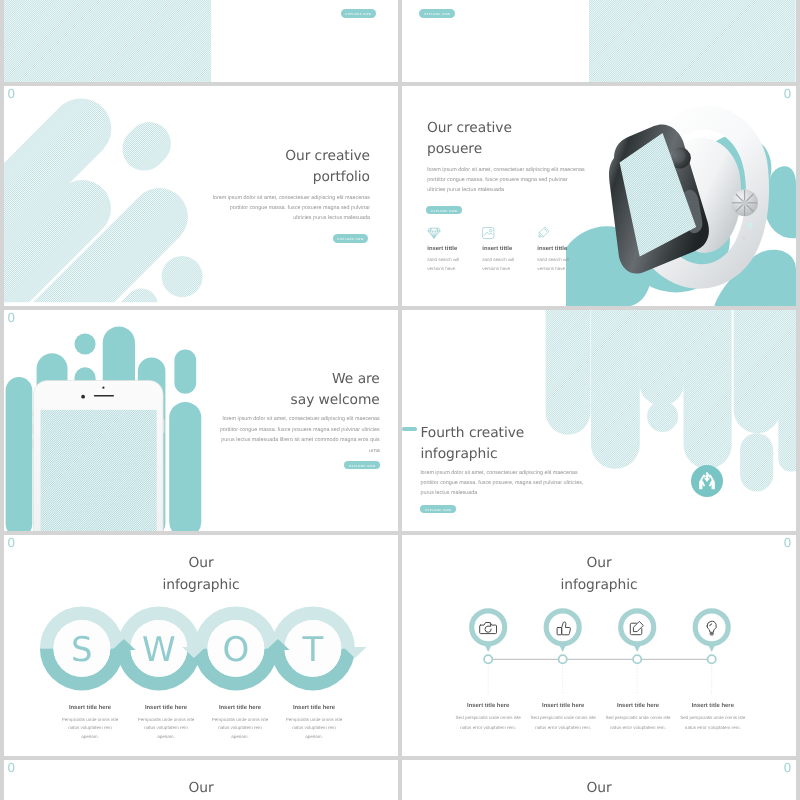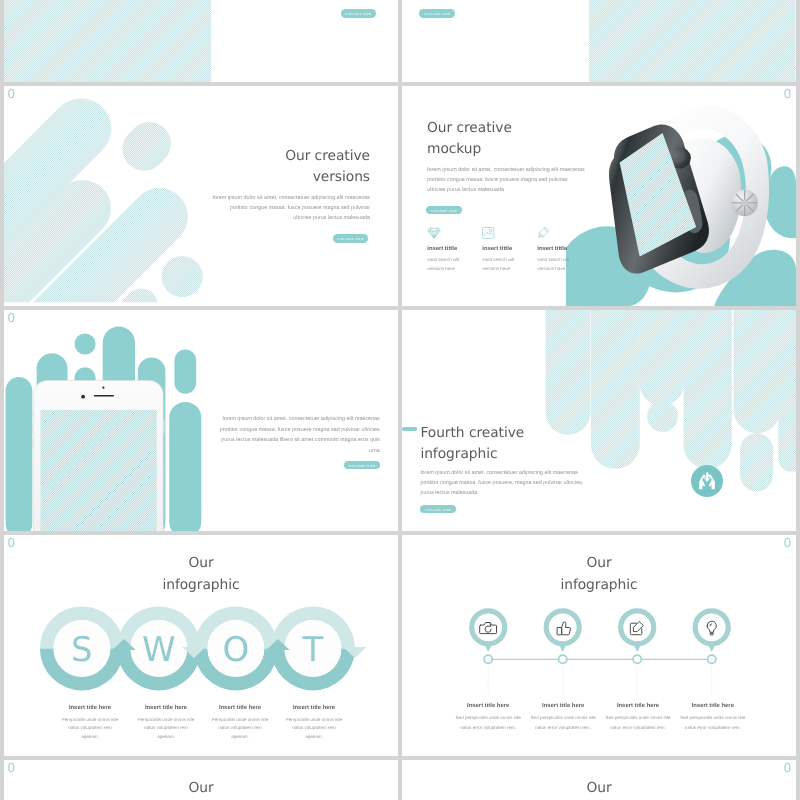--- a/index.html
+++ b/index.html
@@ -92,21 +92,21 @@
         <rect x="-180" y="177.9" width="231.7" height="59.8" rx="29.9"></rect>
         <rect x="-180" y="242.7" width="140.5" height="34" rx="17"></rect>
       </g>
       <circle cx="186.2" cy="194.2" r="21.5" fill="#fff"></circle>
       </mask>
         </defs>
       <rect x="0" y="0" width="230" height="221" fill="url(#hx)" mask="url(#mP)"></rect>
     </svg>
   <div class="h1" style="right:28px;top:60px;text-align:right;width:230px">
      <span>Our creative</span><br>
-     <span>versions</span>
+     <span>portfolio</span>
   </div>
   <div class="body" style="right:28px;top:107.5px;width:158px;text-align:right">lorem ipsum dolor sit amet, consectetuer adipiscing elit maecenas porttitor congue massa. fusce posuere magna sed pulvinar ultricies purus lectus malesuada</div>
   <div class="btn" style="right:29.8px;top:148.4px">EXPLORE NOW</div>
 </div>
 
 <div class="slide c1 r1">
   <div class="num r">0</div>
   <svg class="mockup-art" viewBox="0 0 230 221" width="230" height="221">
   <defs>
     <linearGradient id="bandG" x1="0.1" y1="0" x2="0.85" y2="1">
@@ -183,21 +183,21 @@
           <line x1="166" y1="116.8" x2="191" y2="116.8"></line>
     <line x1="169.8" y1="108" x2="187.4" y2="125.6"></line>
           <line x1="187.4" y1="108" x2="169.8" y2="125.6"></line>
   </g>
   <circle cx="178.6" cy="116.8" r="3.1" fill="#c6cacd"></circle>
   <circle cx="178" cy="152" r="2.1" fill="#d9dcde"></circle>
   <circle cx="184" cy="139" r="2.6" fill="#cfeeec"></circle>
 </svg>
   <div class="h1" style="left:25px;top:32.2px;width:230px">
      <span>Our creative</span><br>
-     <span>mockup</span>
+     <span>posuere</span>
   </div>
   <div class="body" style="left:25.3px;top:78.9px;width:159px">lorem ipsum dolor sit amet, consectetuer adipiscing elit maecenas porttitor congue massa. fusce posuere magna sed pulvinar ultricies purus lectus malesuada</div>
   <div class="btn" style="left:24.4px;top:120px">EXPLORE NOW</div>
   <div class="features">
     <div class="feat">
       <svg width="14" height="12" viewBox="0 0 14 12">
         <g fill="none" stroke="#9ccfd0" stroke-width="0.75" stroke-linejoin="round">
           <path d="M2.3 1.2 H11.7 L13.2 4.0 L7 11.2 L0.8 4.0 Z"></path>
           <path d="M0.8 4.0 H13.2"></path>
           <path d="M4.3 1.2 L3.0 4.0 L7 11.2 L11 4.0 L9.7 1.2"></path>
@@ -271,20 +271,24 @@
   <circle cx="79.1" cy="86.7" r="1.9" fill="#2b2b2b"></circle>
   <circle cx="99.4" cy="77.7" r="1.1" fill="#2b2b2b"></circle>
 
   <g fill="#e2e2e2">
     <rect x="28.3" y="102" width="1.4" height="5" rx="0.7"></rect>
     <rect x="28.3" y="114" width="1.4" height="10" rx="0.7"></rect>
     <rect x="28.3" y="129" width="1.4" height="10" rx="0.7"></rect>
     <rect x="158.9" y="109" width="1.5" height="14" rx="0.7"></rect>
   </g>
 </svg>
+  <div class="h1" style="right:18.2px;top:58.4px;text-align:right;width:250px">
+     <span>We are</span><br>
+     <span>say welcome</span>
+  </div>
   <div class="body" style="right:18.2px;top:103.6px;width:162px;text-align:right;line-height:10.7px">lorem ipsum dolor sit amet, consectetuer adipiscing elit maecenas porttitor congue massa. fusce posuere magna sed pulvinar ultricies purus lectus malesuada libero sit amet commodo magna eros quis urna</div>
   <div class="btn" style="right:18.2px;top:150.3px">EXPLORE NOW</div>
 </div>
 
 <div class="slide c1 r2">
   <svg class="drip-art" viewBox="0 0 394 221" width="394" height="221">
     <defs>
           <mask id="mD">
             <g fill="#fff">
         <path d="M 143.6 -5 V 102.3 A 22.4 22.4 0 0 0 188.4 102.3 V -5 Z"></path>

